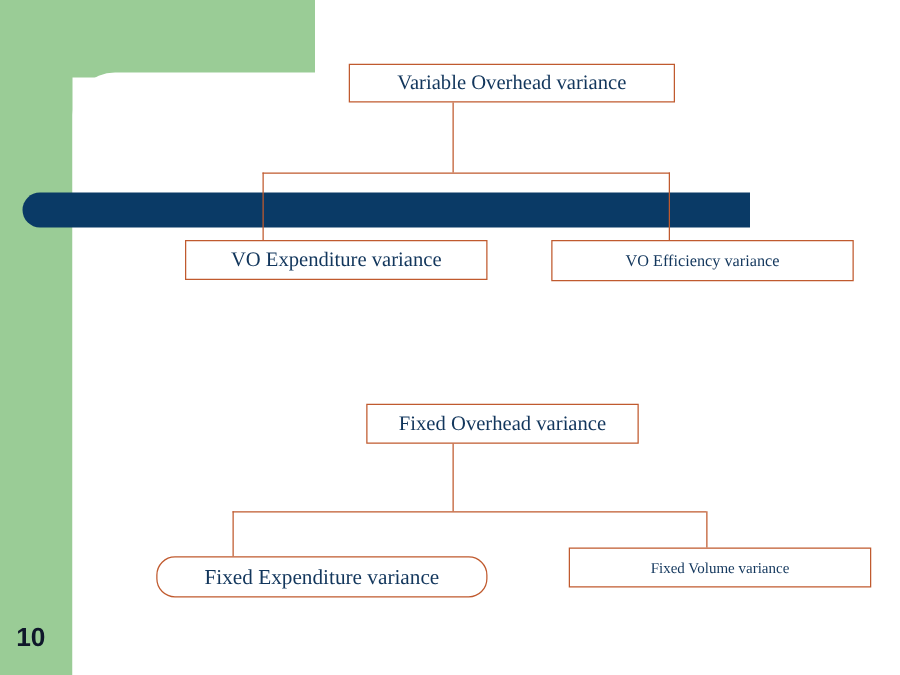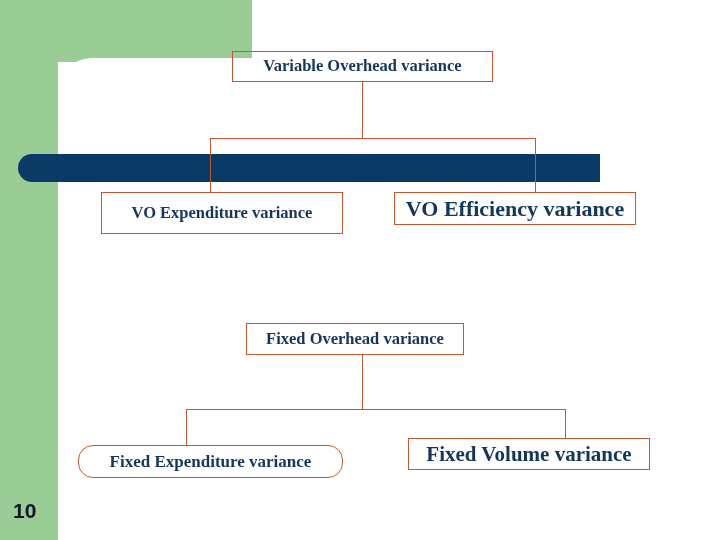--- a/index.html
+++ b/index.html
@@ -76,34 +76,35 @@
   .line-v { width: 1px; }
   .line-h { height: 1px; }
 
   
   .node {
     position: absolute;
     box-sizing: border-box;
     border: 1px solid #C05A2E;
     background: transparent;
     color: #12365C;
-    font-weight: bold;
+    font-weight: normal;
     display: flex;
     align-items: center;
     justify-content: center;
     text-align: center;
     white-space: nowrap;
     line-height: 1;
+    margin-left: 47px;
   }
   .n-title       { left: 232px; top: 51px;  width: 261px; height: 31px; font-size: 16.5px; }
-  .n-vo-exp      { left: 101px; top: 192px; width: 242px; height: 42px; font-size: 16.5px; }
-  .n-vo-eff      { left: 394px; top: 192px; width: 242px; height: 33px; font-size: 22px; }
+  .n-vo-exp      { left: 101px; top: 192px; width: 242px; height: 32px; font-size: 16.5px; }
+  .n-vo-eff      { left: 394px; top: 192px; width: 242px; height: 33px; font-size: 13px; }
   .n-fix-title   { left: 246px; top: 323px; width: 218px; height: 32px; font-size: 16.5px; }
   .n-fix-exp     { left: 78px;  top: 445px; width: 265px; height: 33px; font-size: 17px; border-radius: 15px; }
-  .n-fix-vol     { left: 408px; top: 438px; width: 242px; height: 32px; font-size: 21px; }
+  .n-fix-vol     { left: 408px; top: 438px; width: 242px; height: 32px; font-size: 12px; }
 </style>
 </head>
 <body>
 
 <div id="slide">
 
   <div class="green-top-block"></div>
   <div class="green-sidebar"></div>
   <div class="white-panel"></div>
   <div class="blue-bar"></div>

